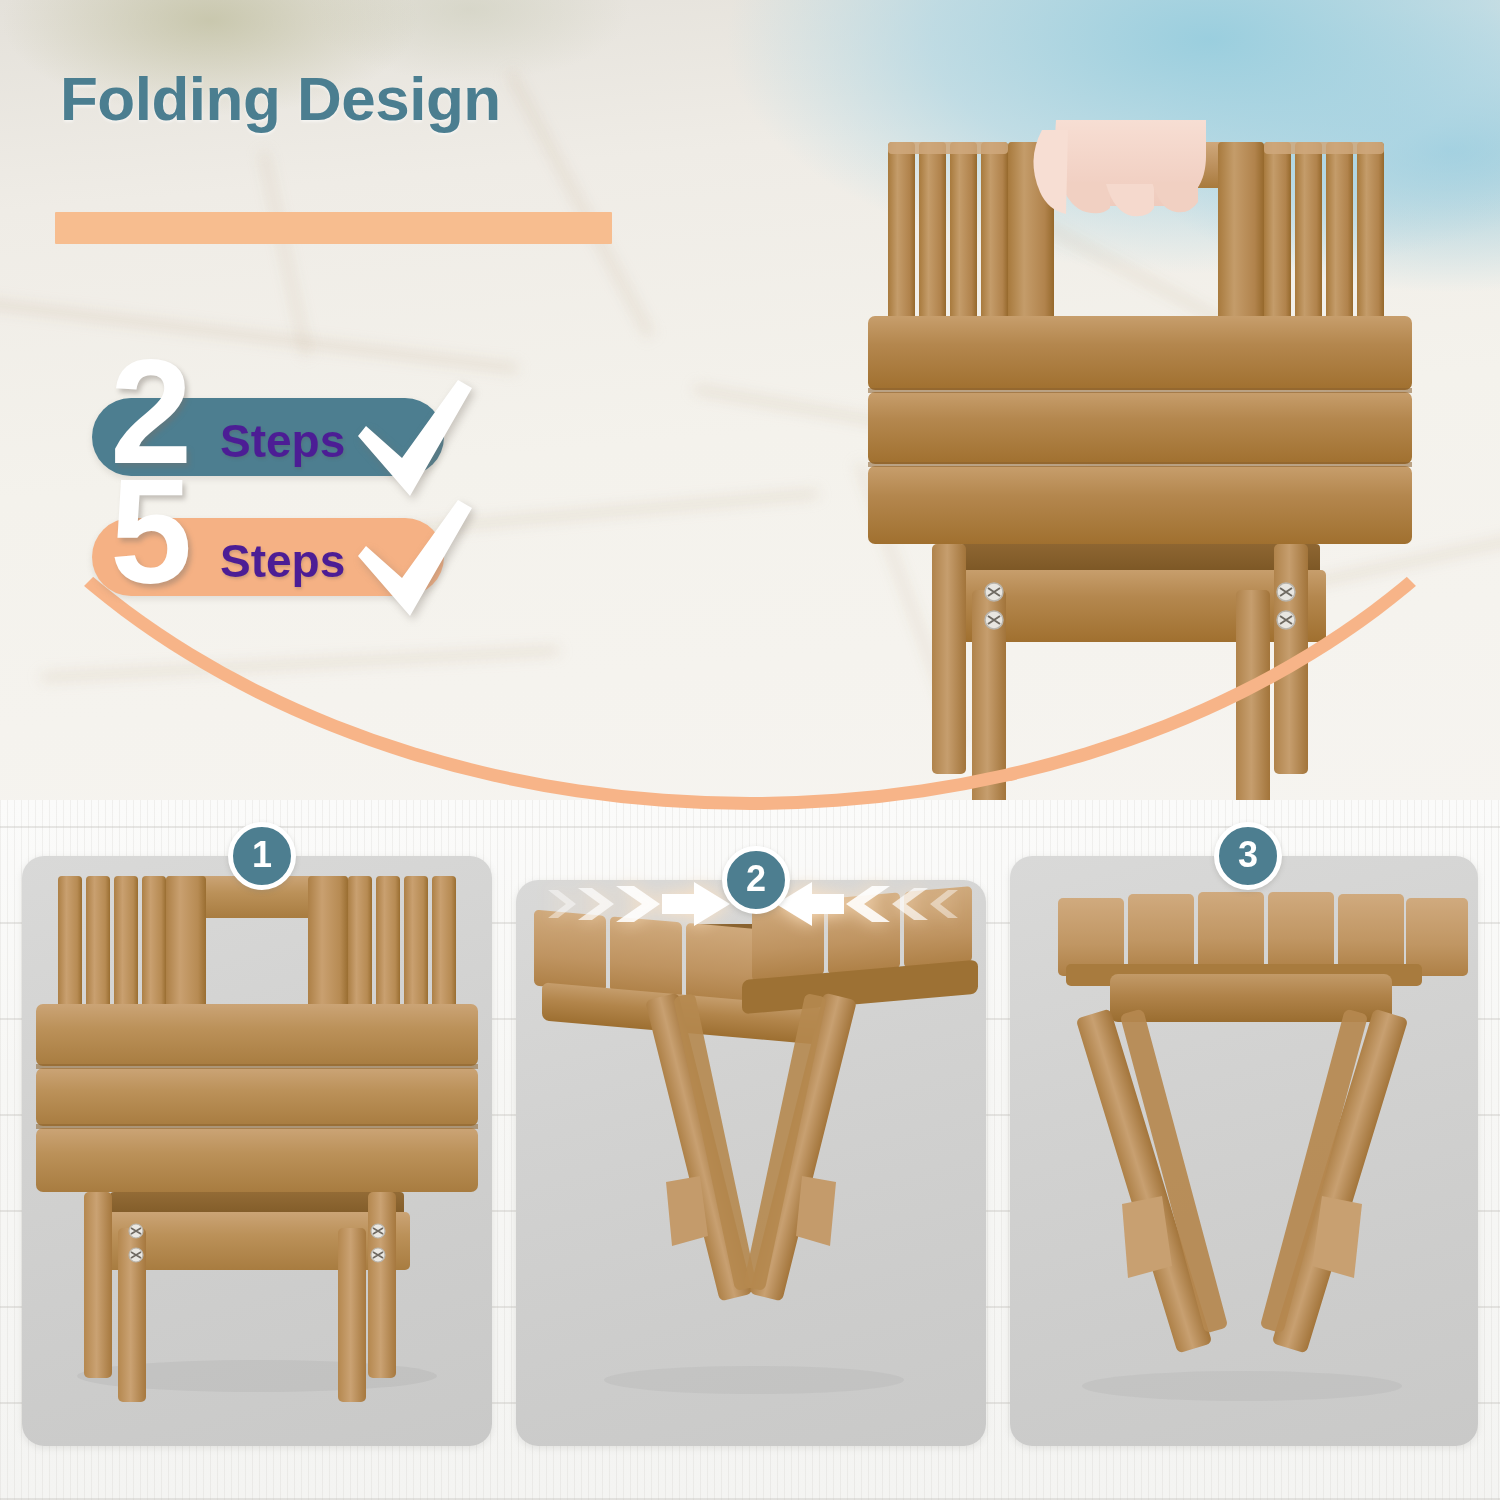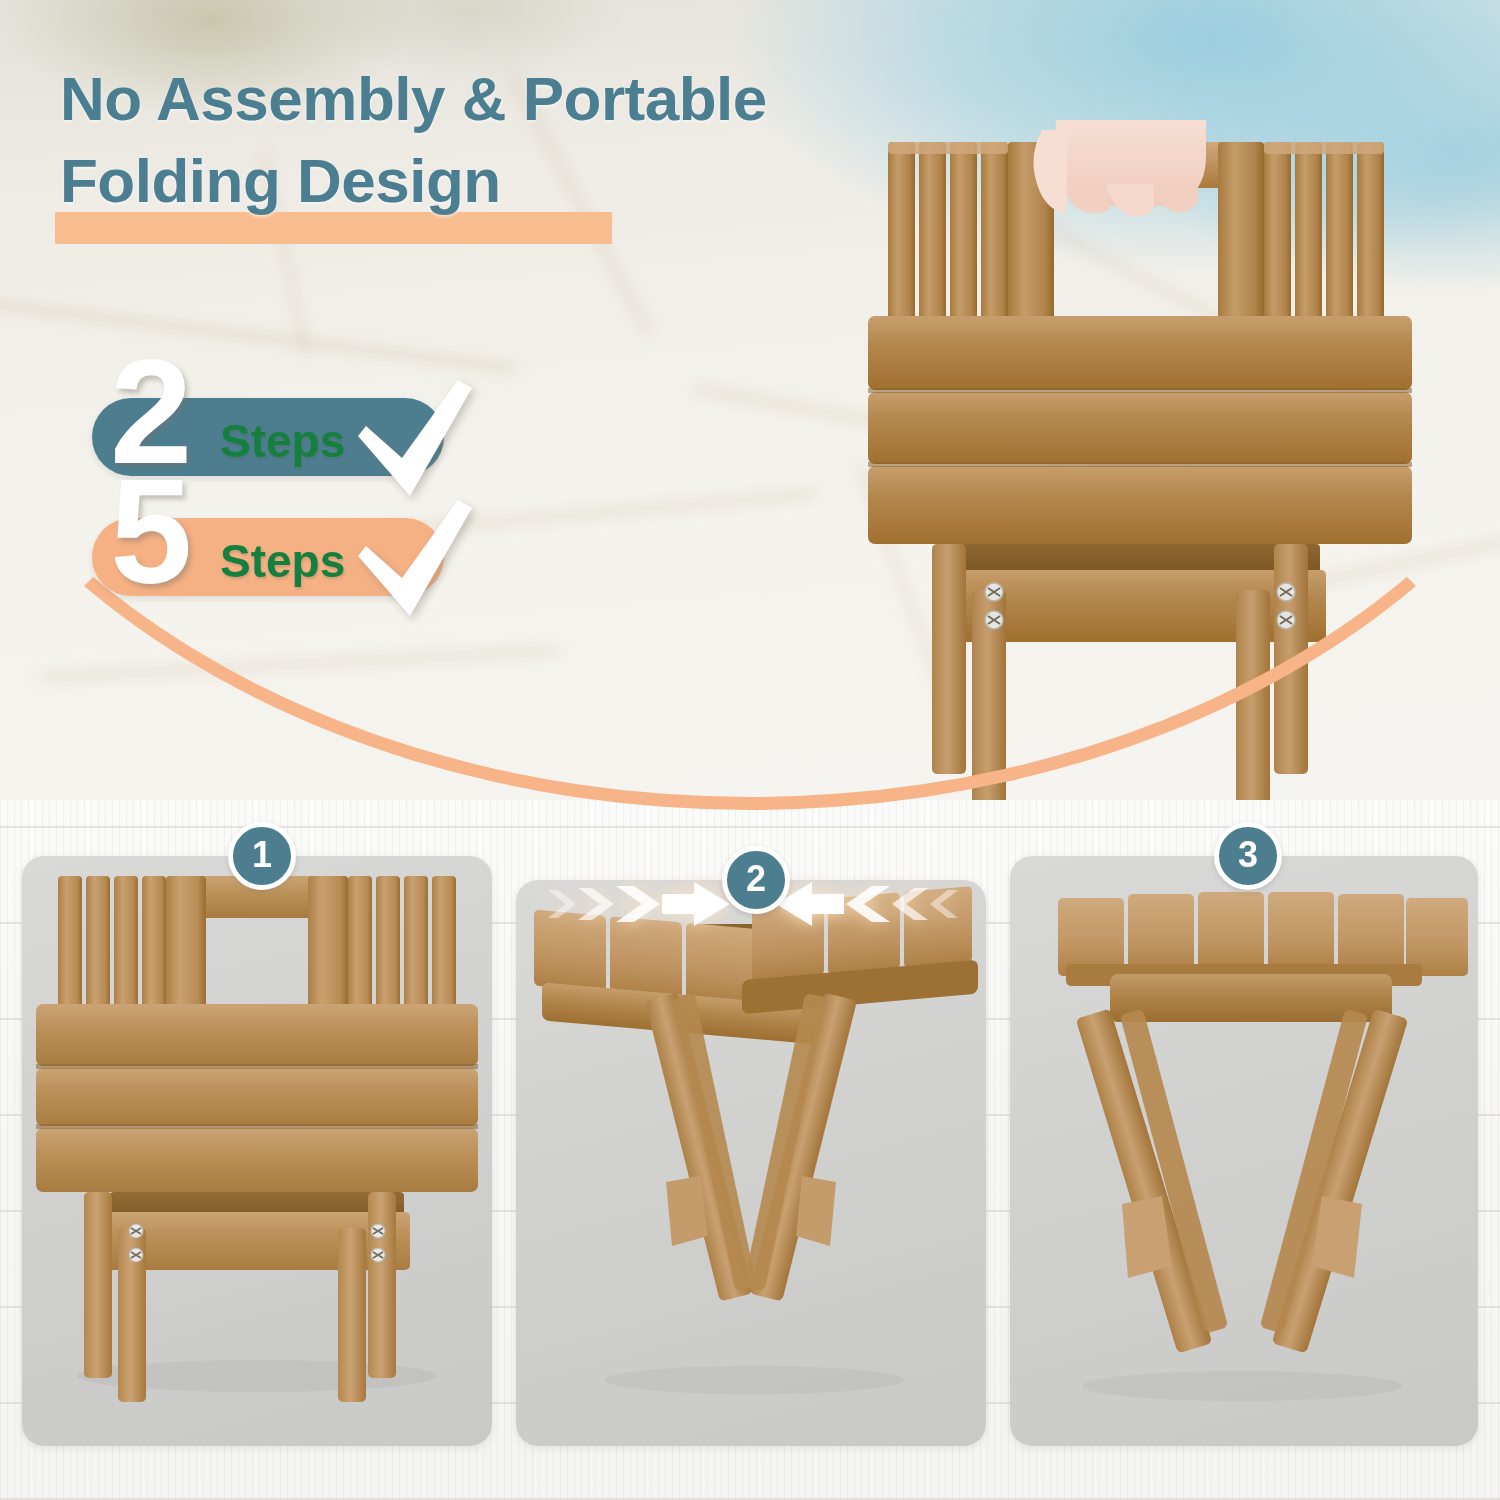--- a/index.html
+++ b/index.html
@@ -60,21 +60,21 @@
   .pill-teal{ background:#4d7e90; }
   .pill-peach{ background:#f5b184; }
   .badge-num{
     position:absolute; left:18px; top:-60px;
     font-size:148px; font-weight:bold; line-height:1; color:#ffffff;
     text-shadow:3px 4px 5px rgba(120,112,104,.40);
     z-index:3;
   }
   .badge-word{
     position:absolute; left:128px; top:16px;
-    font-size:46px; font-weight:bold; color:#15803d; z-index:3;
+    font-size:46px; font-weight:bold; color:#4c1d95; z-index:3;
     text-shadow:1px 2px 3px rgba(90,85,80,.25);
   }
   .badge-check{ position:absolute; left:258px; top:-24px; width:128px; height:128px; z-index:4;}
   .badge-check svg{ display:block; filter:drop-shadow(3px 4px 4px rgba(120,112,104,.35)); }
 
   
   .hero-prod{ position:absolute; left:860px; top:120px; width:560px; height:680px; z-index:20;}
 
   
   .arc-wrap{ position:absolute; left:-140px; top:-520px; width:1780px; height:1330px; z-index:25; pointer-events:none;}
@@ -127,21 +127,20 @@
     <div class="paver pv4"></div>
       <div class="paver pv5"></div>
       <div class="paver pv6"></div>
     <div class="paver pv7"></div>
       <div class="paver pv8"></div>
       <div class="paver pv9"></div>
   </div>
 
   <div class="title-wrap">
     <div class="title-underline"></div>
-    <div class="title-line">No Assembly &amp; Portable</div>
     <div class="title-line">Folding Design</div>
   </div>
 
   <div class="badges">
 
     <div class="badge">
       <div class="pill pill-teal"></div>
       <div class="badge-num">2</div>
       <div class="badge-word">Steps</div>
       <div class="badge-check">

